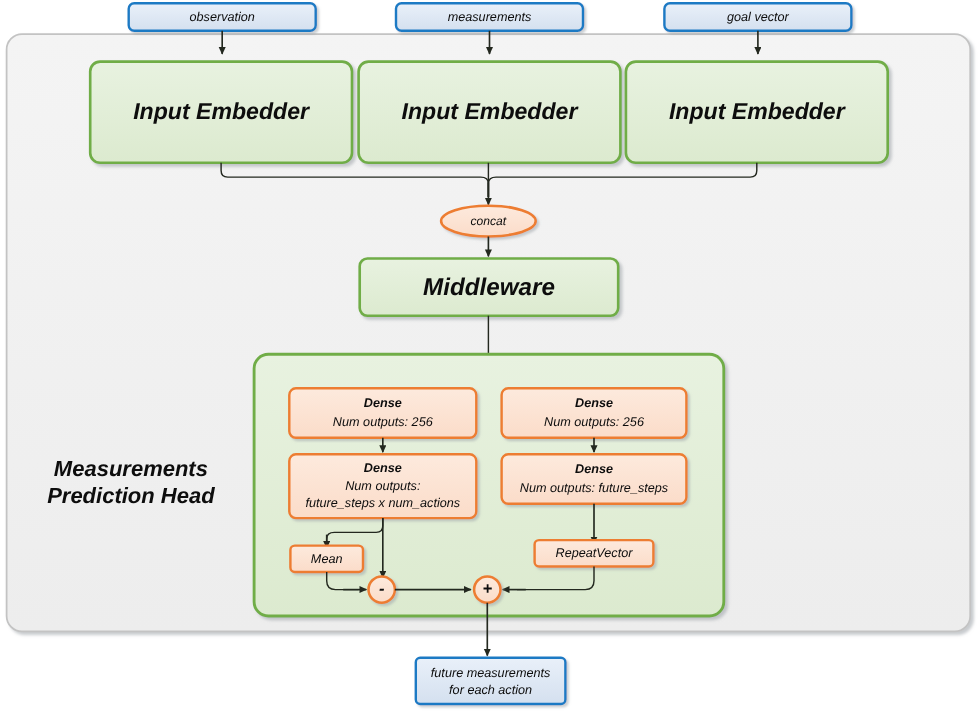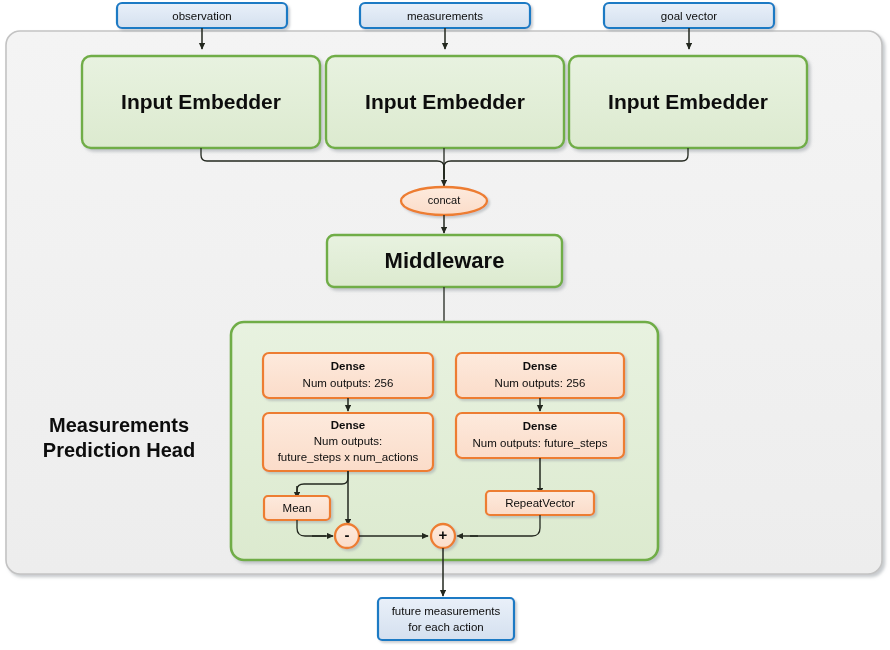--- a/index.html
+++ b/index.html
@@ -11,20 +11,21 @@
     width: 890px;
     height: 650px;
     position: relative;
     font-family: "Liberation Sans", sans-serif;
     overflow: hidden;
   }
   #stage {
     position: relative;
     width: 890px;
     height: 650px;
+    font-style: italic;
   }
   svg.diagram {
     position: absolute;
     left: 0;
     top: 0;
     width: 890px;
     height: 650px;
   }
   .node-text {
     font-family: "Liberation Sans", sans-serif;

